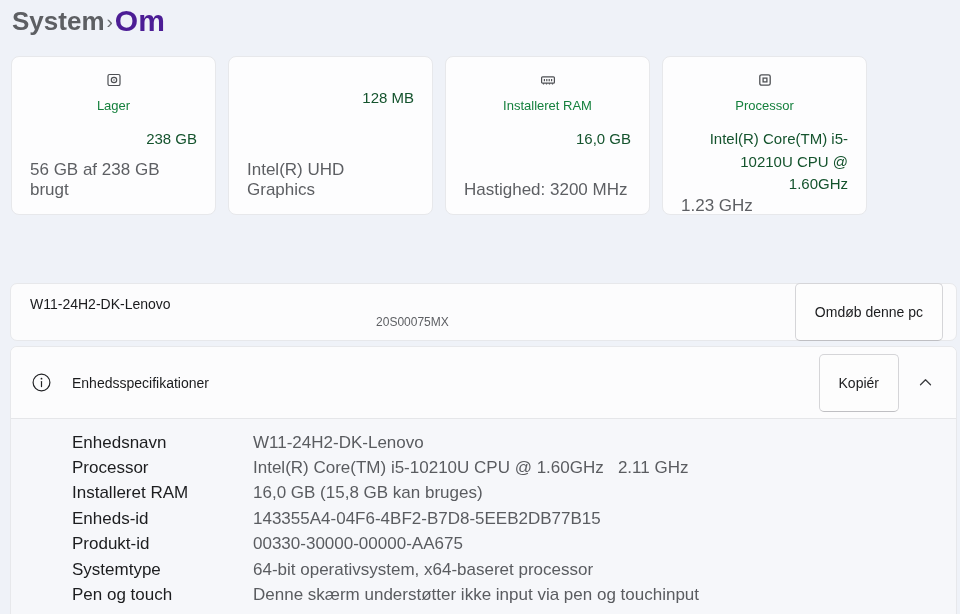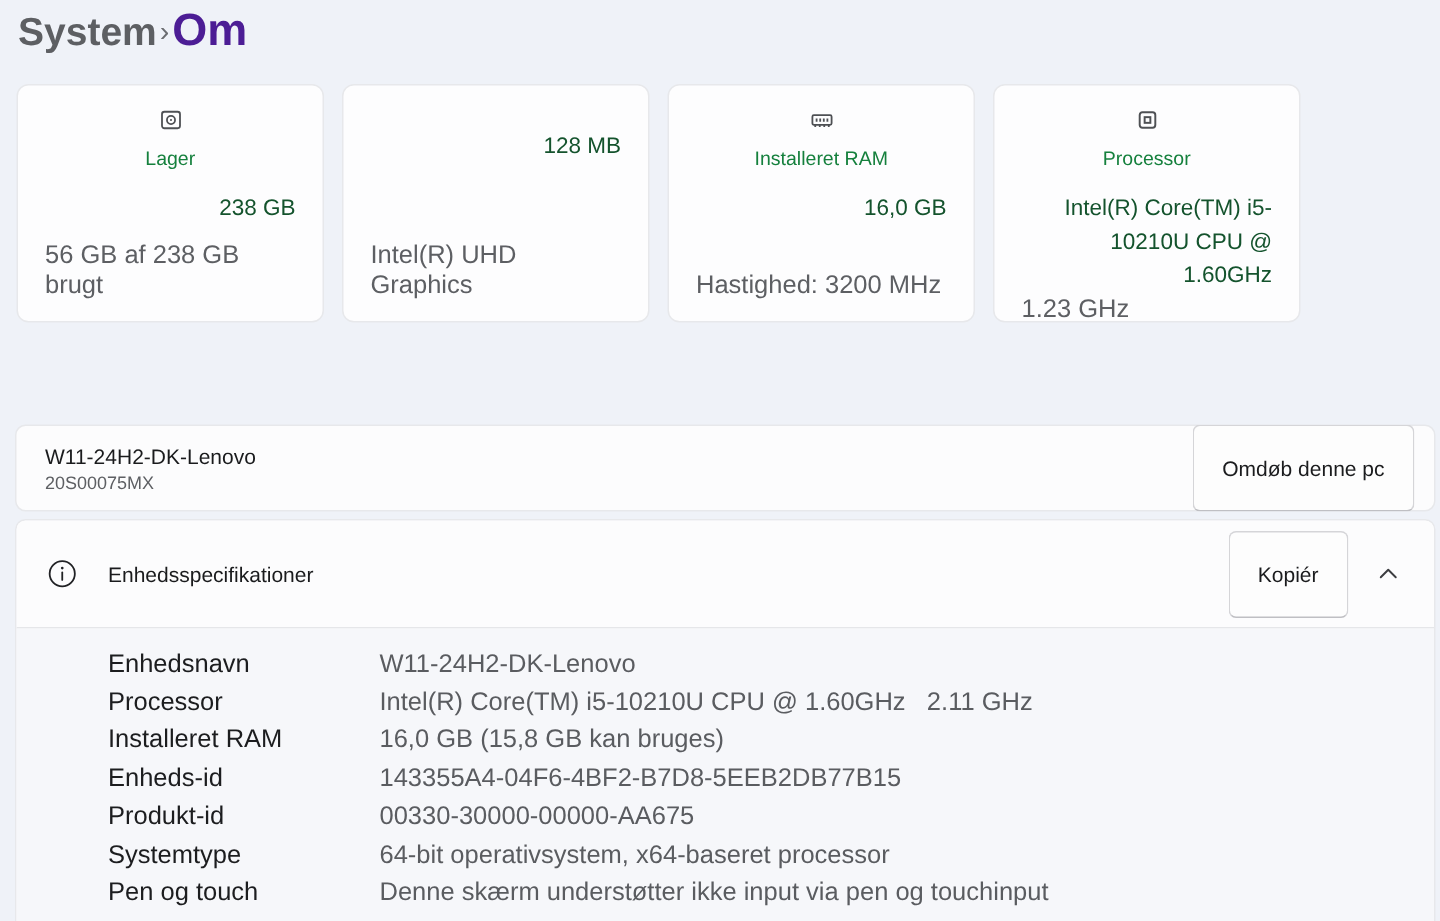--- a/index.html
+++ b/index.html
@@ -25,21 +25,21 @@
   .card-head svg{flex:0 0 auto;}
   .card-value{margin-top:15px;font-size:15px;font-weight:400;color:#14532d;line-height:1.5;text-align:right;}
   .card-caption{margin-top:auto;font-size:17px;color:#5d5f63;}
   
   .panel{
     position:absolute;left:10px;right:3px;box-sizing:border-box;
     background:#fcfcfd;border:1px solid #e7e8eb;border-radius:7px;
   }
   .device-panel{top:283px;height:58px;display:flex;align-items:center;padding:0 13px 0 19px;}
   .device-name{font-size:14px;color:#1a1b1d;line-height:19px;}
-  .device-model{font-size:12px;color:#5d5f63;line-height:16px;}
+  .device-model{font-size:12px;color:#5d5f63;line-height:16px;text-align:center;}
   .device-text{flex:1;}
   .btn{
     background:#fdfdfd;border:1px solid #d5d5d8;border-bottom-color:#bfbfc3;
     border-radius:5px;padding:20px 19px;font-size:14px;color:#1b1c1e;
     font-family:Liberation Sans, sans-serif;cursor:pointer;white-space:nowrap;
   }
   .specs-panel{top:346px;height:312px;display:flex;flex-direction:column;overflow:hidden;}
   .specs-header{flex:0 0 auto;height:71px;display:flex;align-items:center;padding:0 13px 0 19px;background:#fcfcfd;}
   .info-icon{margin-left:2px;flex:0 0 auto;}
   .specs-title{font-size:14px;color:#1a1b1d;margin-left:21px;}

